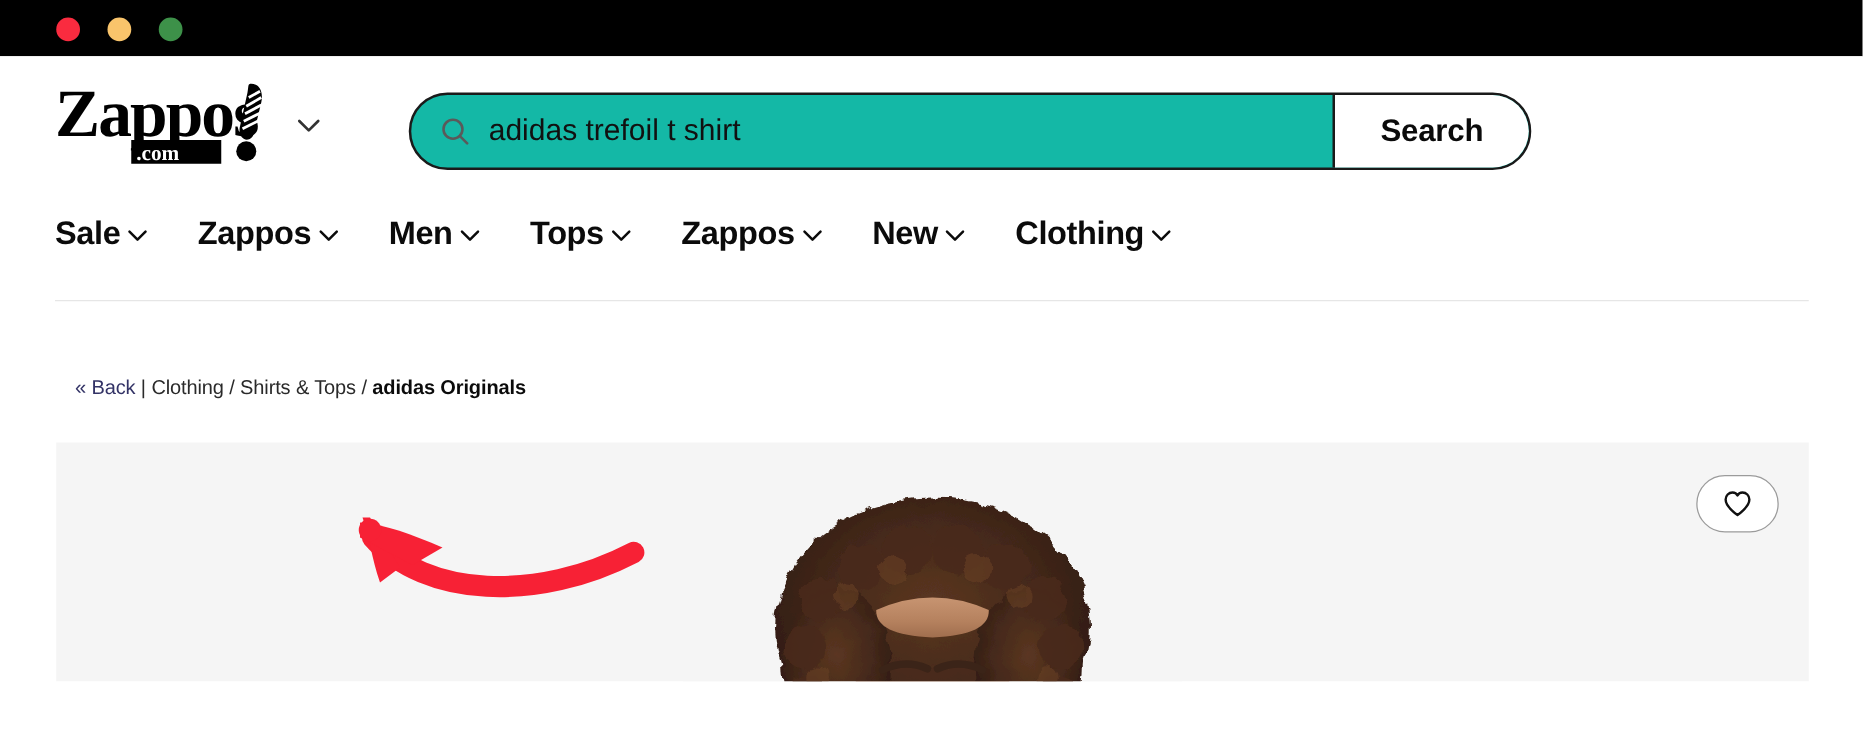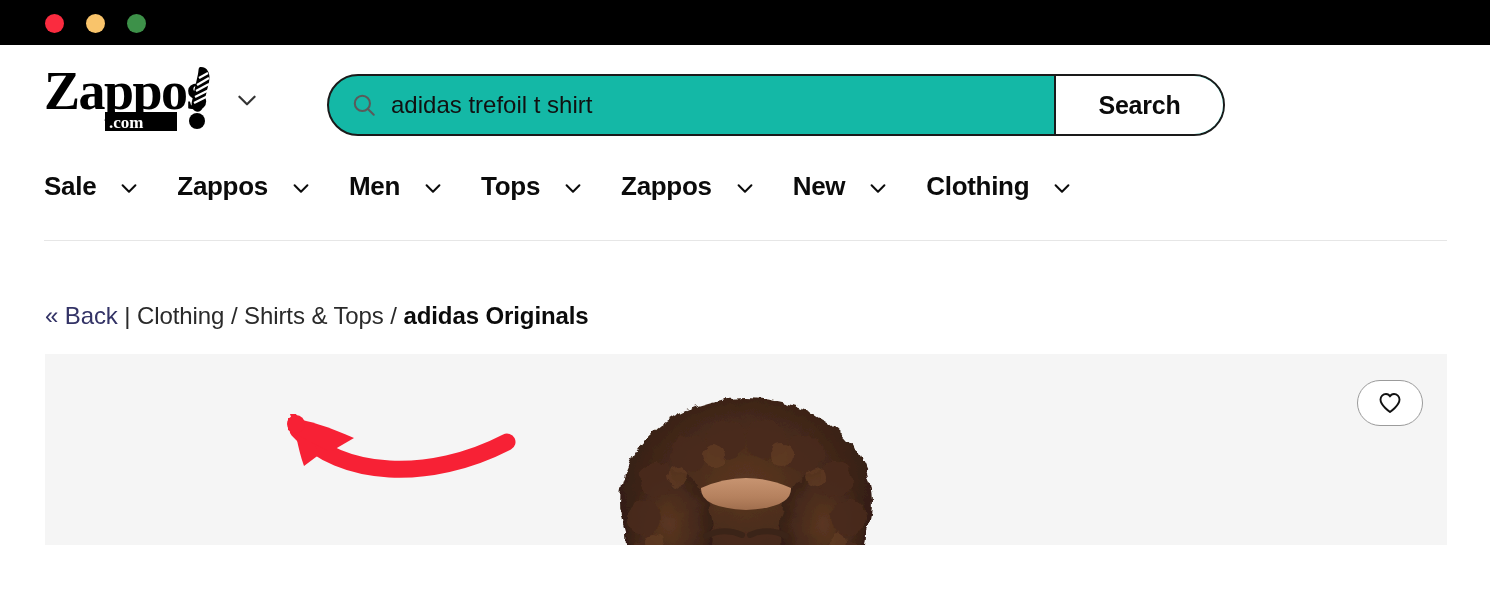--- a/index.html
+++ b/index.html
@@ -50,52 +50,52 @@
     flex: 1 1 auto;
     border: none; outline: none; background: transparent;
     font-family: "Liberation Sans", sans-serif;
     font-size: 24px; color: #111;
     padding: 0 10px 0 14px;
     height: 100%;
   }
   .search-divider { width: 2px; height: 58px; background: #1a1a1a; flex: 0 0 auto; }
   .search-btn {
     flex: 0 0 auto;
-    width: 167px; height: 58px;
+    width: 155px; height: 58px;
     background: #fff; border: none;
     border-radius: 0 29px 29px 0;
     font-family: "Liberation Sans", sans-serif;
     font-size: 25px; font-weight: bold; color: #0b0b0b;
     cursor: pointer; letter-spacing: -0.2px;
   }
 
   
   .nav {
     position: absolute; left: 44px; top: 128px;
     display: flex; align-items: center; gap: 0;
   }
   .nav-item {
-    display: flex; align-items: center; gap: 22px;
+    display: flex; align-items: center; gap: 3px;
     margin-right: 37px; cursor: pointer;
   }
   .nav-label {
     font-size: 26px; font-weight: bold; color: #0b0b0b;
     letter-spacing: -0.3px; line-height: 1;
   }
   .nav-chev { width: 22px; height: 22px; margin-top: 4px; }
 
   .nav-divider {
     position: absolute; left: 44px; top: 195px;
     width: 1403px; height: 1px; background: #e6e6e6;
   }
 
   
   .breadcrumb {
-    position: absolute; left: 45px; top: 257px;
-    font-size: 24px; color: #2a2a2a; letter-spacing: -0.1px;
+    position: absolute; left: 60px; top: 257px;
+    font-size: 16px; color: #2a2a2a; letter-spacing: -0.1px;
     white-space: nowrap;
   }
   .crumb-back { color: #333366; }
   .crumb-sep  { color: #2a2a2a; }
   .crumb-plain { color: #2a2a2a; }
   .crumb-current { font-weight: bold; color: #0b0b0b; }
 
   
   .gallery {
     position: absolute; left: 45px; top: 309px;

